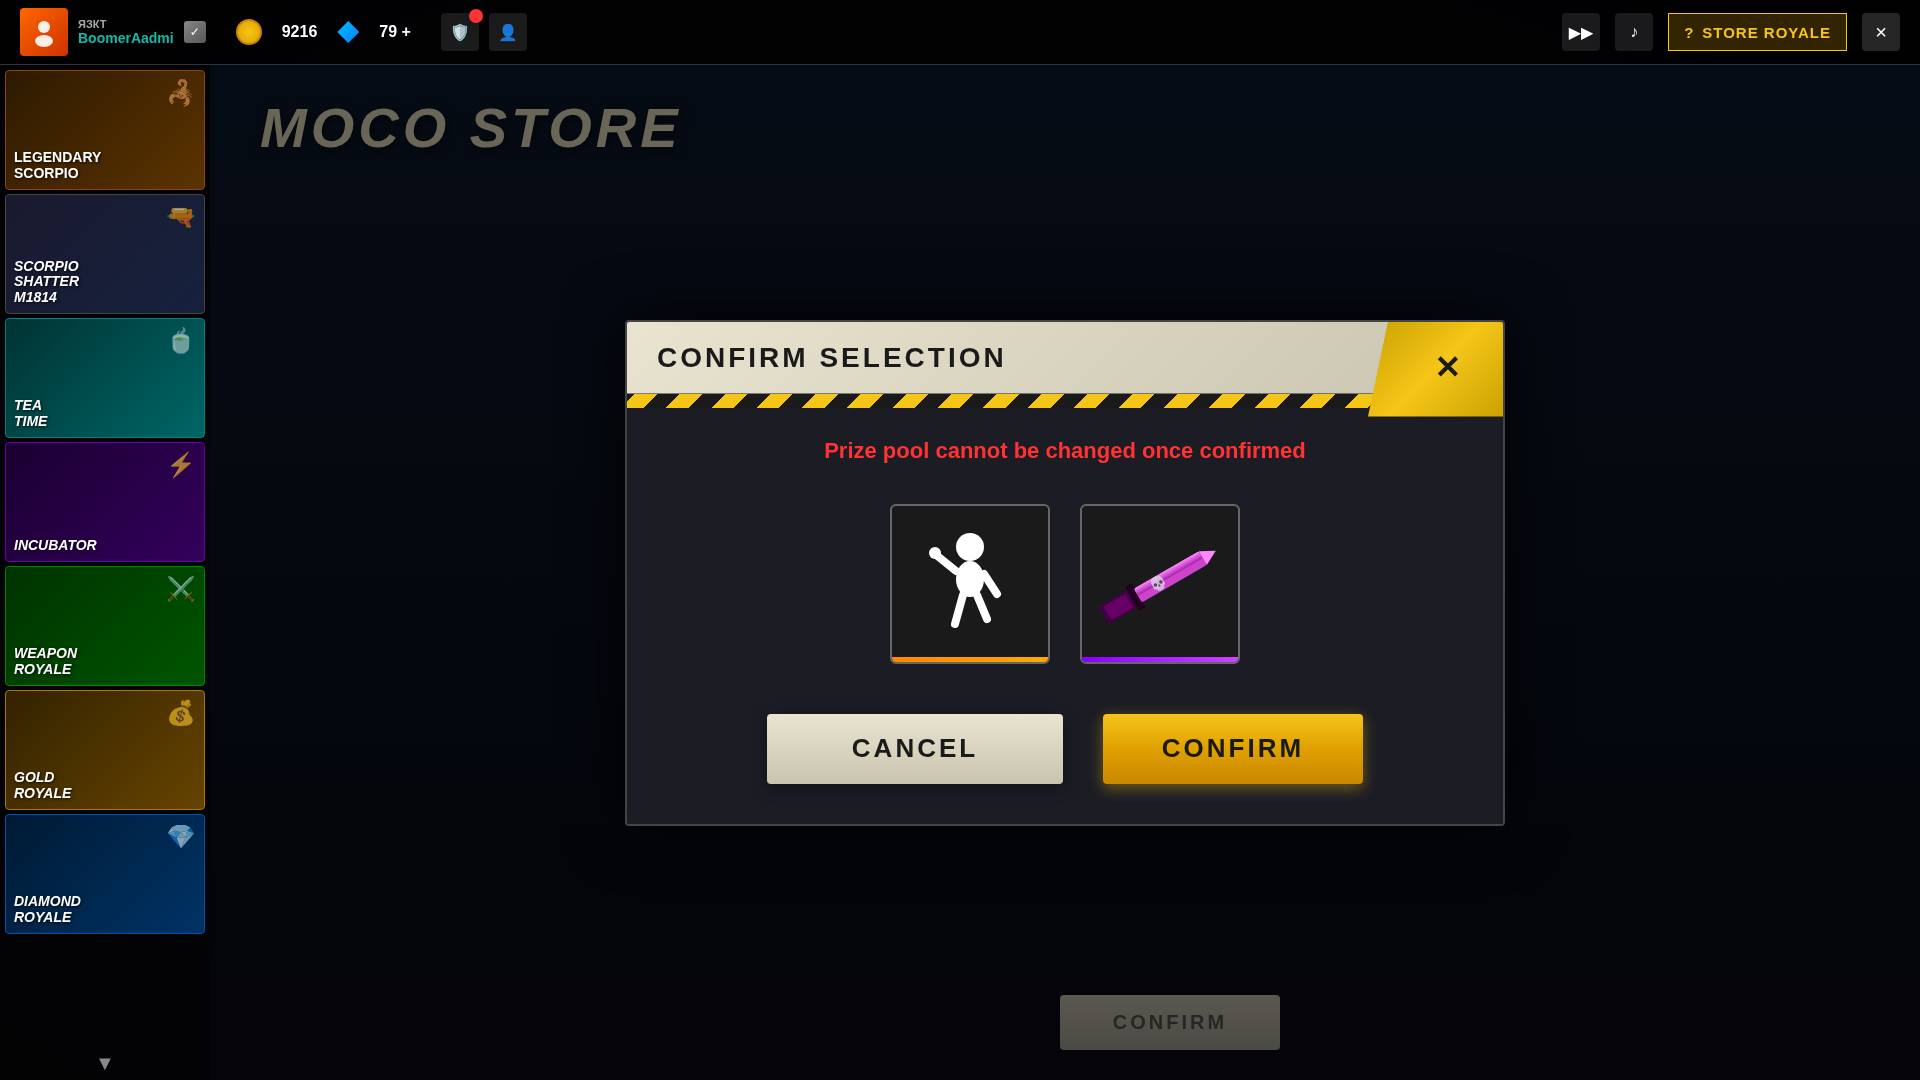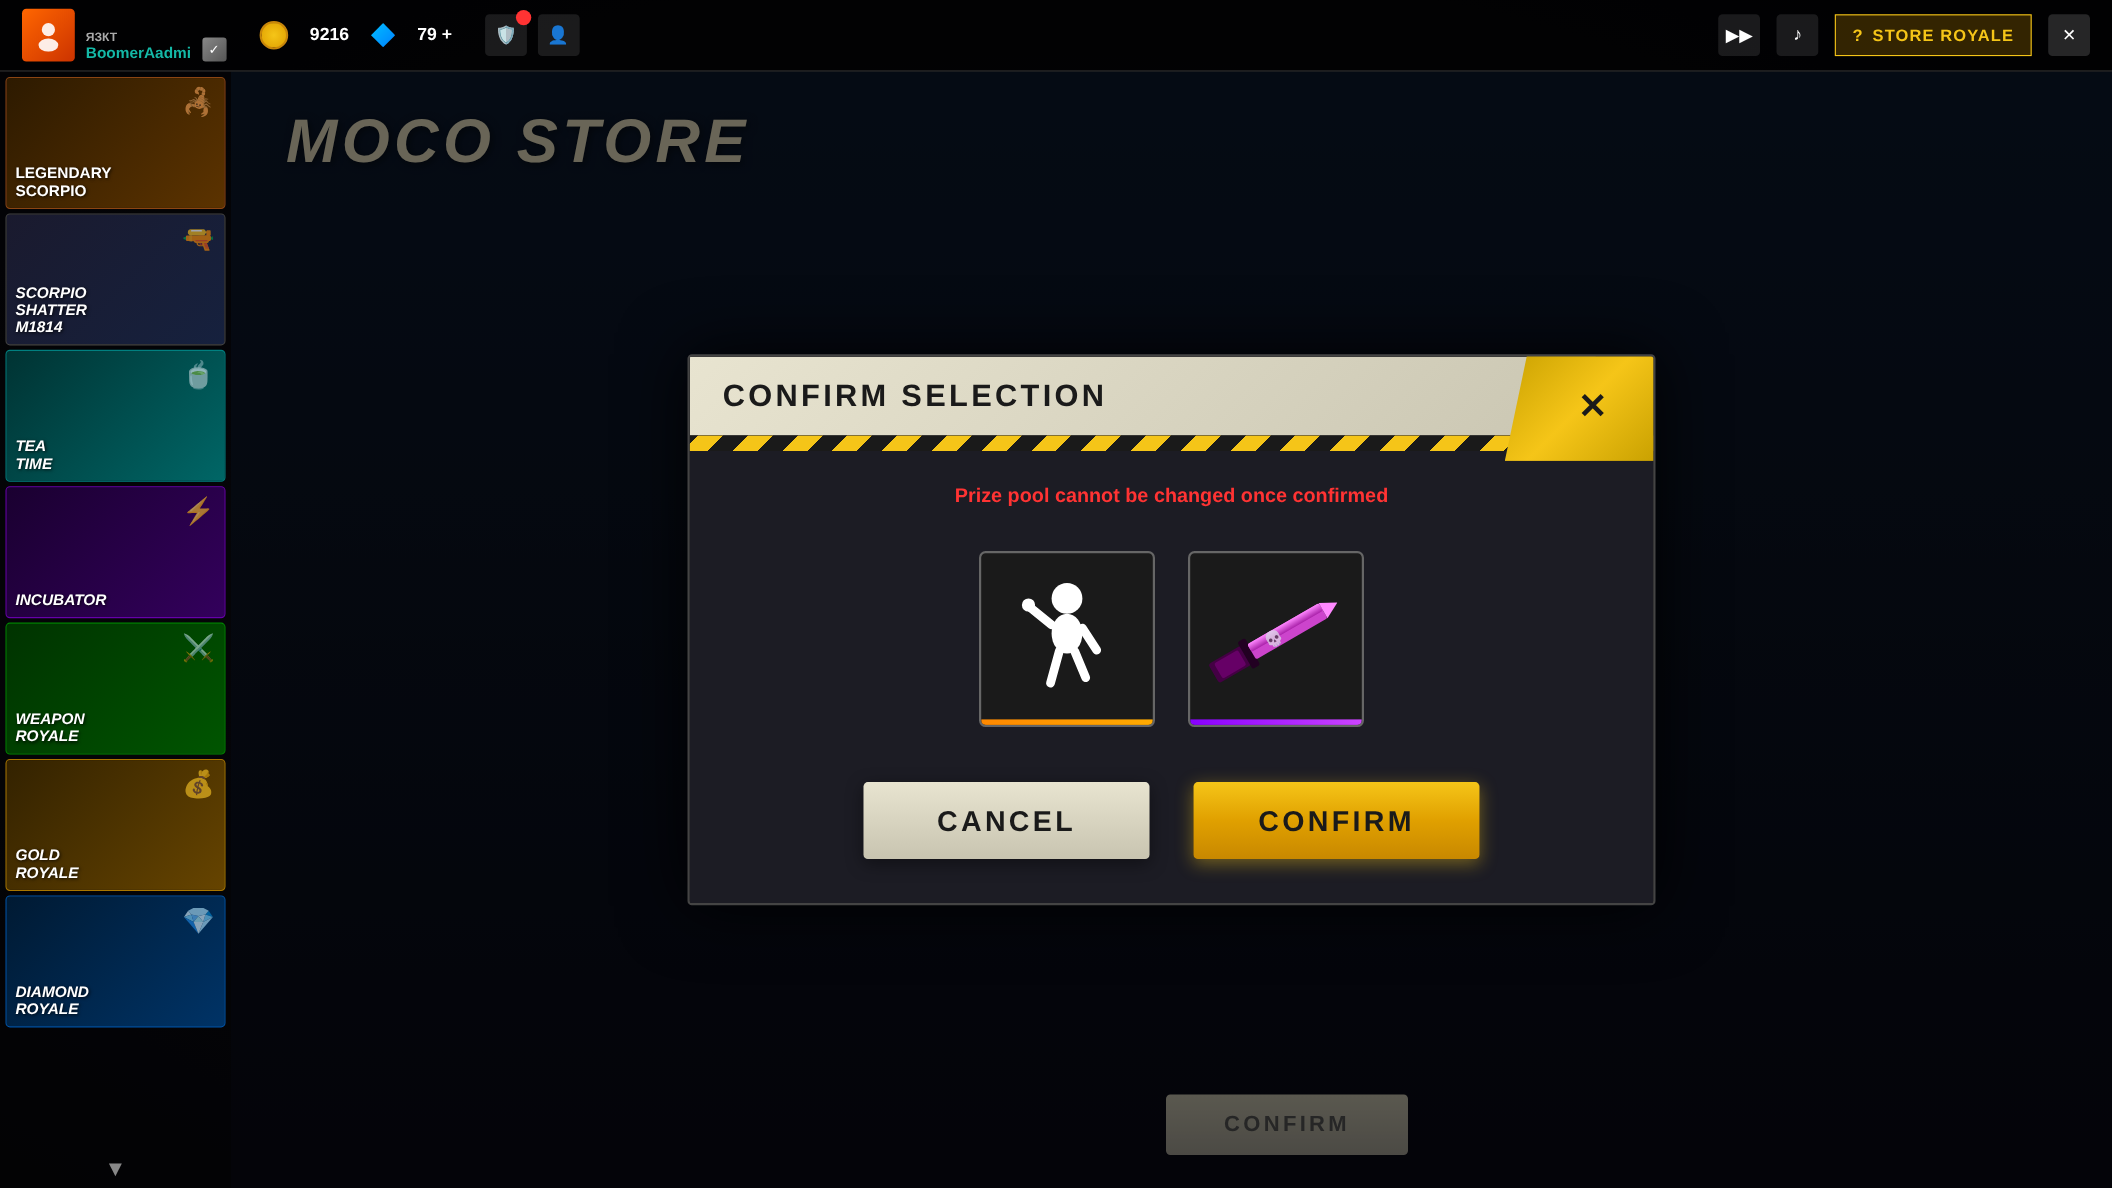--- a/index.html
+++ b/index.html
@@ -31,21 +31,21 @@
       background: rgba(0,0,0,0.85);
       display: flex;
       align-items: center;
       padding: 0 20px;
       z-index: 10;
       border-bottom: 1px solid #333;
     }
 
     .player-info {
       display: flex;
-      align-items: flex-end;
+      align-items: center;
       gap: 10px;
     }
 
     .player-avatar {
       width: 48px;
       height: 48px;
       background: linear-gradient(135deg, #ff6600, #cc3300);
       border-radius: 4px;
       display: flex;
       align-items: center;
@@ -326,21 +326,21 @@
       padding: 30px 50px 40px;
       background: #1c1c24;
       min-height: 380px;
       display: flex;
       flex-direction: column;
       align-items: center;
     }
 
     .warning-text {
       color: #ff3333;
-      font-size: 18px;
+      font-size: 22px;
       font-weight: bold;
       margin-bottom: 40px;
       text-align: center;
     }
 
     
     .items-row {
       display: flex;
       gap: 30px;
       justify-content: center;
@@ -389,21 +389,21 @@
     }
 
     
     .buttons-row {
       display: flex;
       gap: 40px;
       justify-content: center;
     }
 
     .btn-cancel {
-      width: 260px;
+      width: 296px;
       height: 70px;
       background: linear-gradient(180deg, #e8e4d0, #c8c4b0);
       border: none;
       border-radius: 4px;
       font-size: 26px;
       font-weight: 900;
       color: #1a1a1a;
       text-transform: uppercase;
       letter-spacing: 3px;
       cursor: pointer;

